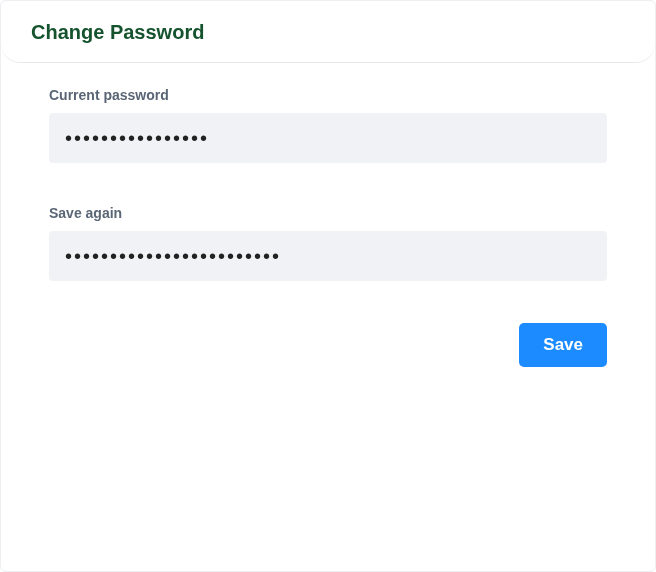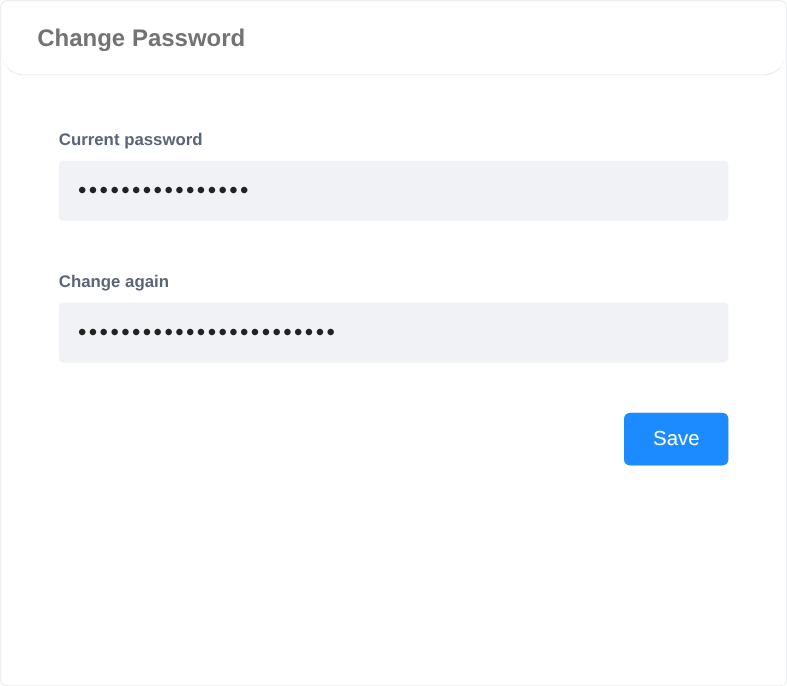--- a/index.html
+++ b/index.html
@@ -17,30 +17,30 @@
       width: 656px;
       height: 572px;
       background: #fff;
       border: 1px solid #eceef1;
       border-radius: 6px;
       overflow: hidden;
     }
     .card-title {
       font-size: 20px;
       font-weight: 700;
-      color: #737373;
+      color: #14532d;
       padding: 20px 24px 18px 30px;
       border-bottom: 1px solid #e6e8eb;
       border-radius: 19px;
     }
     .card-body {
       padding: 20px 48px 20px 48px;
     }
     .form-group {
-      margin-top: 25px;
+      margin-top: 4px;
       margin-bottom: 42px;
     }
     .form-group:last-of-type {
       margin-bottom: 30px;
     }
     .form-label {
       display: block;
       font-size: 14px;
       font-weight: 600;
       color: #5a6676;
@@ -64,39 +64,39 @@
       justify-content: flex-end;
       margin-top: 28px;
     }
     .btn-save {
       background: #1b8bff;
       color: #fff;
       border: none;
       border-radius: 5px;
       padding: 12px 24px;
       font-size: 17px;
-      font-weight: 400;
+      font-weight: 700;
       cursor: pointer;
     }
   </style>
 </head>
 <body>
 
 <div class="card">
   <div class="card-title">Change Password</div>
   <div class="card-body">
 
     <div class="form-group">
       <label class="form-label">Current password</label>
       <input type="password" class="password-input" value="aaaaaaaaaaaaaaaa" style="">
     </div>
 
 
     <div class="form-group">
-      <label class="form-label">Change again</label>
+      <label class="form-label">Save again</label>
       <input type="password" class="password-input" value="aaaaaaaaaaaaaaaaaaaaaaaa" style="">
     </div>
 
     <div class="actions">
       <button class="btn-save">Save</button>
     </div>
 
   </div>
 </div>
 

